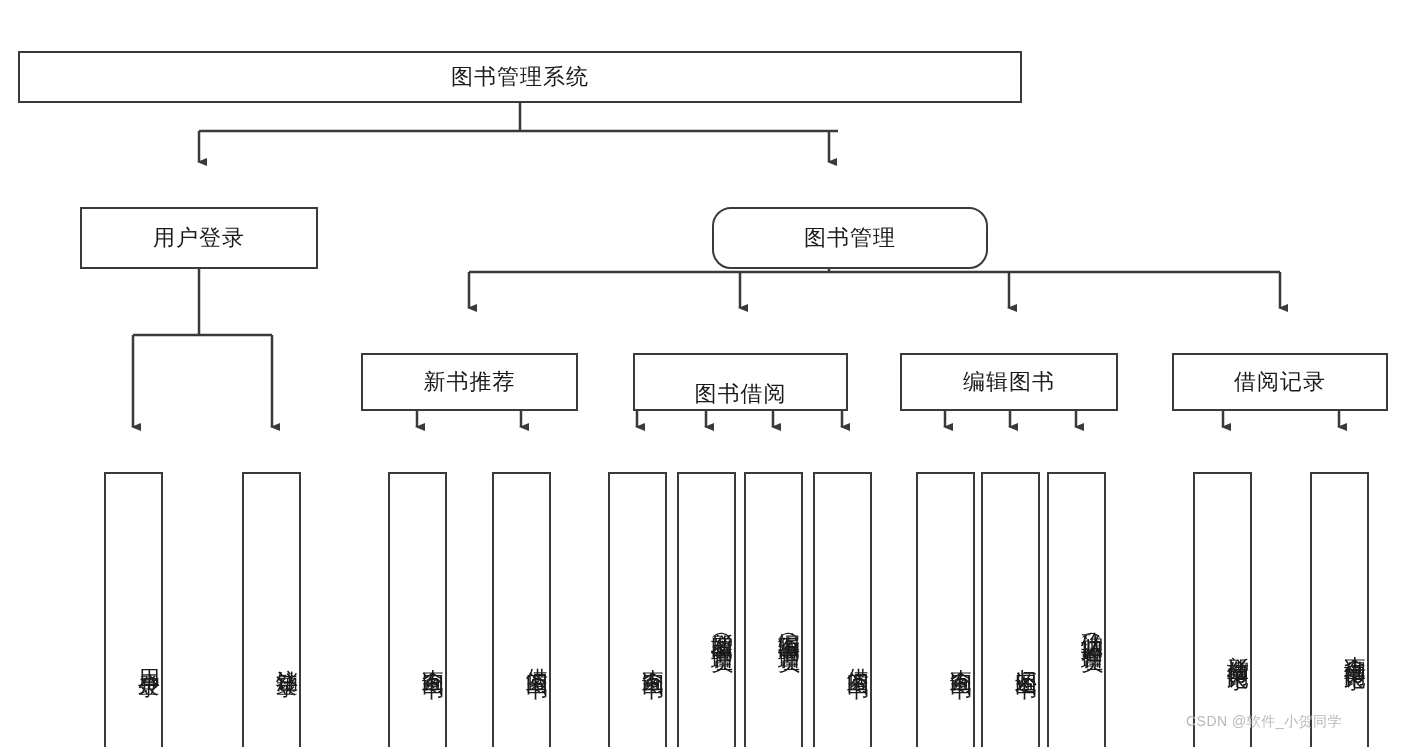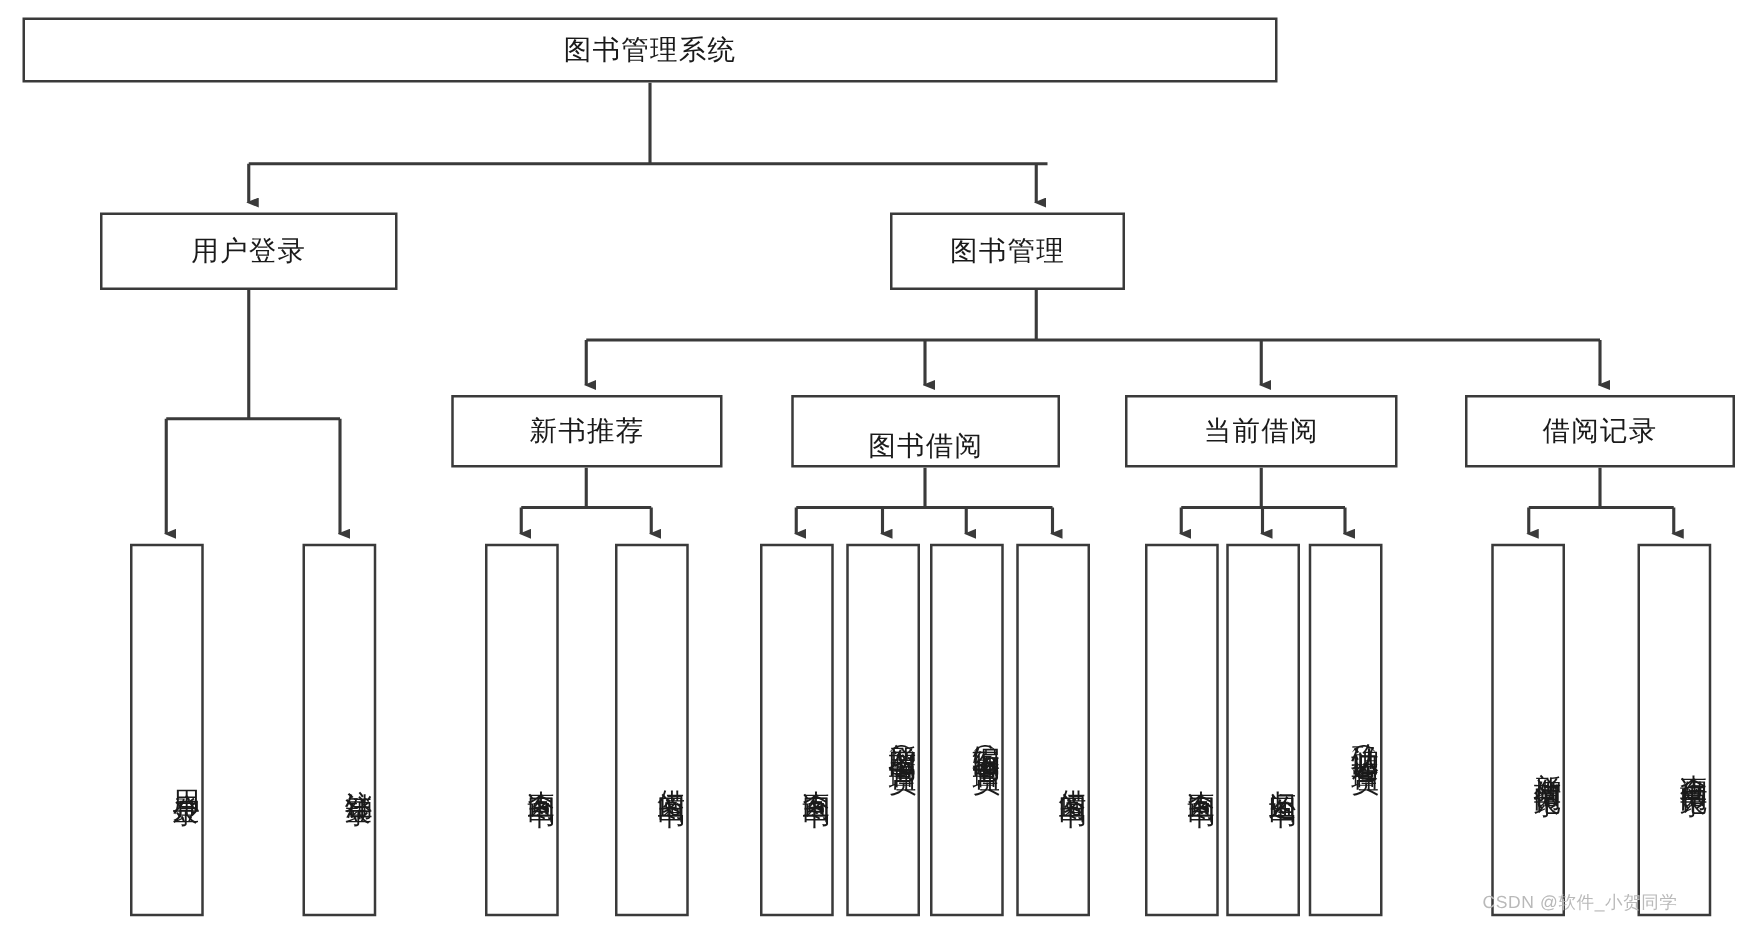--- a/index.html
+++ b/index.html
@@ -27,20 +27,21 @@
   }
   .node {
     position: absolute;
     box-sizing: border-box;
     border: 2.5px solid #3a3a3a;
     background: #ffffff;
     display: flex;
     align-items: center;
     justify-content: center;
     color: #1a1a1a;
+    margin-top: 37px;
   }
   .node.horiz {
     font-size: 22px;
     letter-spacing: 1px;
   }
   .node.vert {
     writing-mode: vertical-rl;
     text-orientation: upright;
     font-size: 22px;
     letter-spacing: 3px;
@@ -123,32 +124,32 @@
     </g>
   </svg>
 
   <div class="node horiz" style="left:18px; top:14px; width:1004px; height:52px;">
     <span>图书管理系统</span>
   </div>
 
   <div class="node horiz" style="left:80px; top:170px; width:238px; height:62px;">
     <span>用户登录</span>
   </div>
-  <div class="node horiz" style="left:712px; top:170px; width:188px; height:62px;">
+  <div class="node horiz" style="left:712px; top:170px; width:276px; height:62px;border-radius:19px;">
     <span>图书管理</span>
   </div>
 
   <div class="node horiz" style="left:361px; top:316px; width:217px; height:58px;font-family:Liberation Mono, monospace;">
     <span>新书推荐</span>
   </div>
   <div class="node horiz" style="left:633px; top:316px; width:215px; height:58px;align-items:flex-end;">
     <span>图书借阅</span>
   </div>
   <div class="node horiz" style="left:900px; top:316px; width:218px; height:58px;">
-    <span>当前借阅</span>
+    <span>编辑图书</span>
   </div>
   <div class="node horiz" style="left:1172px; top:316px; width:216px; height:58px;">
     <span>借阅记录</span>
   </div>
 
   <div class="node vert low" style="left:104px; top:435px; width:59px; height:298px;">
     <span>用户登录</span>
   </div>
   <div class="node vert low" style="left:242px; top:435px; width:59px; height:298px;">
     <span>注销登录</span>

